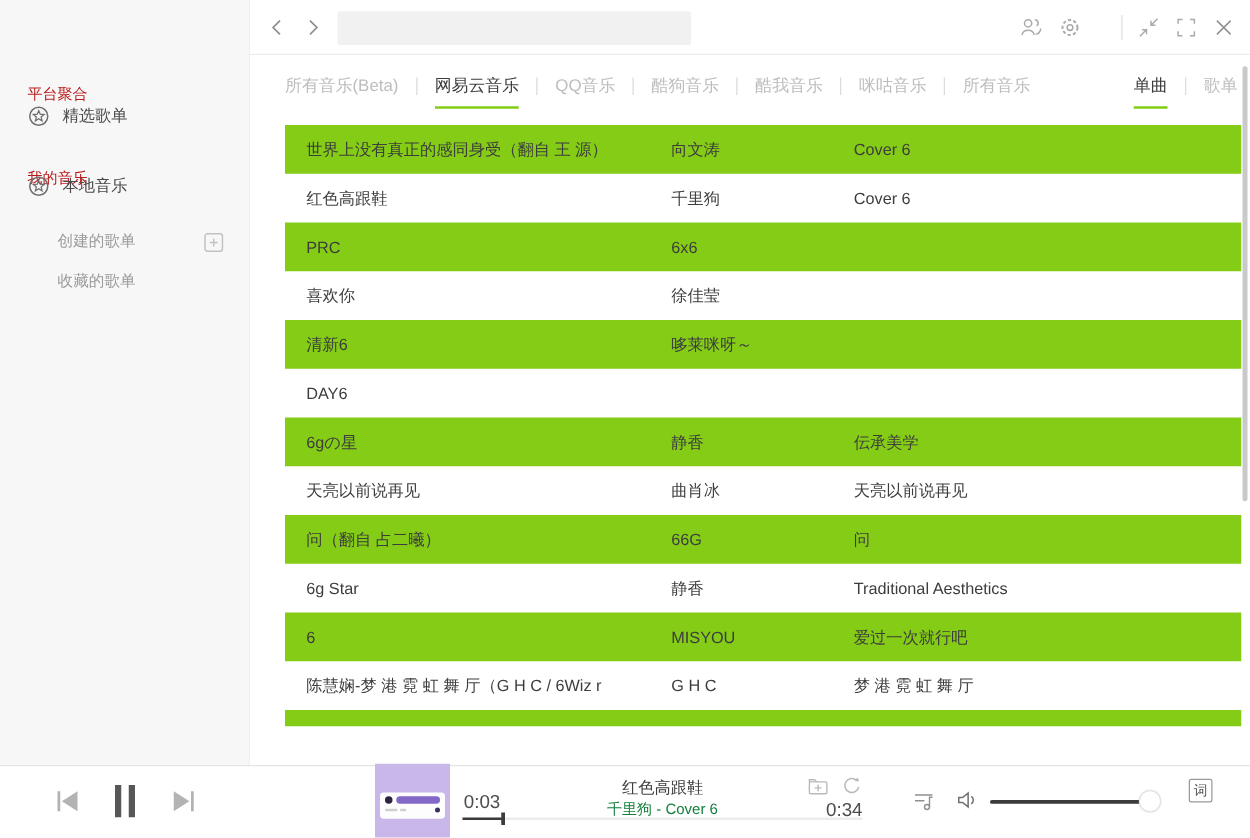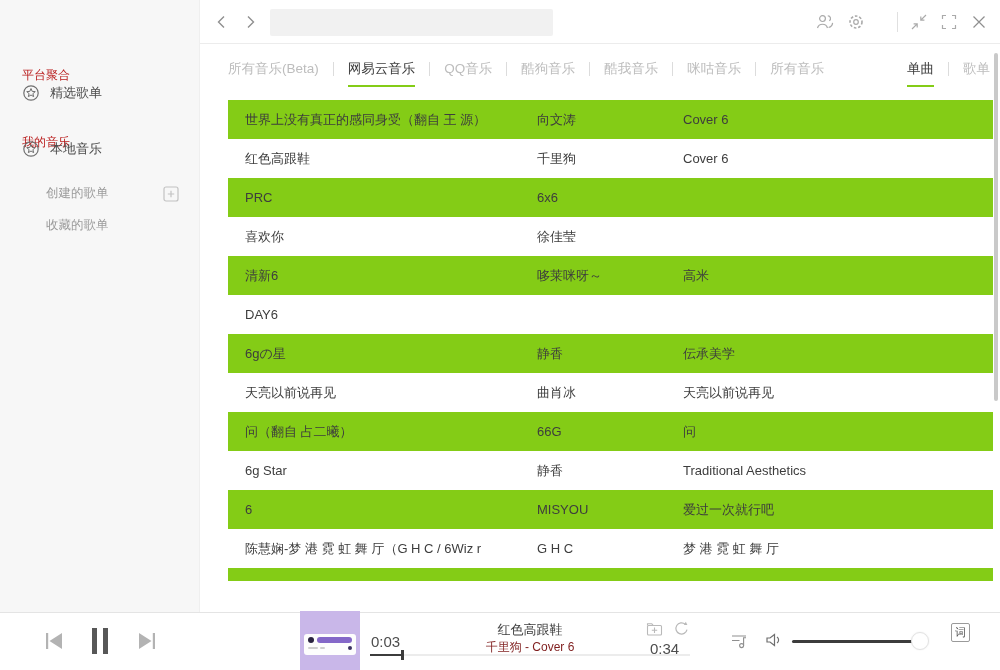--- a/index.html
+++ b/index.html
@@ -56,21 +56,21 @@
   .a-dot { width:6px; height:6px; border-radius:50%; background:#2a2440; }
   .a-pill { height:6px; flex:1; border-radius:3px; background:#8468c8; }
   .album-row2 { display:flex; align-items:center; gap:2px; margin-top:3px; }
   .a-bar { height:2px; width:10px; background:#cfcfcf; border-radius:1px; }
   .a-dot2 { width:4px; height:4px; border-radius:50%; background:#3a3160; margin-left:auto; }
 
   .time { position:absolute; font-size:15px; color:#4d4d4d; }
   .track-title { position:absolute; left:370px; top:8px; width:320px; text-align:center;
     font-size:13px; color:#3d3d3d; }
   .track-sub { position:absolute; left:370px; top:26px; width:320px; text-align:center;
-    font-size:12px; color:#7f1d1d; }
+    font-size:12px; color:#15803d; }
   .progress { position:absolute; left:370px; top:41px; width:320px; height:2px;
     background:#ececec; cursor:pointer; }
   .progress-fill { position:relative; height:2px; background:#3c3c3c; }
   .progress-handle { position:absolute; right:-2px; top:-4px; width:3px; height:10px; background:#3c3c3c; }
   .volume { position:absolute; left:792px; top:27px; width:128px; height:3px;
     background:#ececec; border-radius:2px; cursor:pointer; }
   .volume-fill { position:relative; height:3px; background:#3c3c3c; border-radius:2px; }
   .volume-knob { position:absolute; right:-9px; top:-8px; width:18px; height:18px;
     border-radius:50%; background:#fff; border:1px solid #e3e3e3; box-shadow:0 0 2px rgba(0,0,0,.08); }
   .lyrics-btn { position:absolute; left:951px; top:10px; width:19px; height:19px;
@@ -190,21 +190,20 @@
         <div></div>
       </div>
       <div class="trow">
         <div>喜欢你</div>
         <div>徐佳莹</div>
         <div></div>
       </div>
       <div class="trow alt">
         <div>清新6</div>
         <div>哆莱咪呀～</div>
-        <div>高米</div>
         <div></div>
       </div>
       <div class="trow">
         <div>DAY6</div>
         <div></div>
         <div></div>
       </div>
       <div class="trow alt">
         <div>6gの星</div>
         <div>静香</div>
@@ -282,21 +281,21 @@
 
     <svg class="p-btn" style="left:646px;top:8px" width="17" height="16" viewBox="0 0 17 16">
       <path d="M1.5 4.5 V2.8 H5.8 L7.3 4.5" fill="none" stroke="#b9b9b9" stroke-width="1.1"></path>
       <rect x="1.5" y="4.5" width="14" height="9.5" rx="1" fill="none" stroke="#b9b9b9" stroke-width="1.1"></rect>
       <path d="M8.5 6.6 V12 M5.8 9.3 H11.2" stroke="#b9b9b9" stroke-width="1.1"></path>
     </svg>
     <svg class="p-btn" style="left:672px;top:8px" width="17" height="16" viewBox="0 0 17 16">
       <path d="M13.2 3.2 A5.6 5.6 0 1 0 15 8.6" fill="none" stroke="#b9b9b9" stroke-width="1.2"></path>
       <polygon points="13.8,0.8 15.4,4 11.9,4" fill="#b9b9b9"></polygon>
     </svg>
-    <span class="time" style="left:650px;top:27px;width:40px;text-align:left">0:34</span>
+    <span class="time" style="left:650px;top:27px;width:40px;text-align:right">0:34</span>
 
     <div class="progress">
       <div class="progress-fill" style="width: 10%;">
         <div class="progress-handle"></div>
       </div>
     </div>
 
     <svg class="p-btn" style="left:730px;top:19px" width="18" height="18" viewBox="0 0 18 18">
       <path d="M2 4 H16 M2 8.5 H9.5" stroke="#8f8f8f" stroke-width="1.2"></path>
       <circle cx="11.6" cy="13.6" r="2" fill="none" stroke="#8f8f8f" stroke-width="1.1"></circle>

